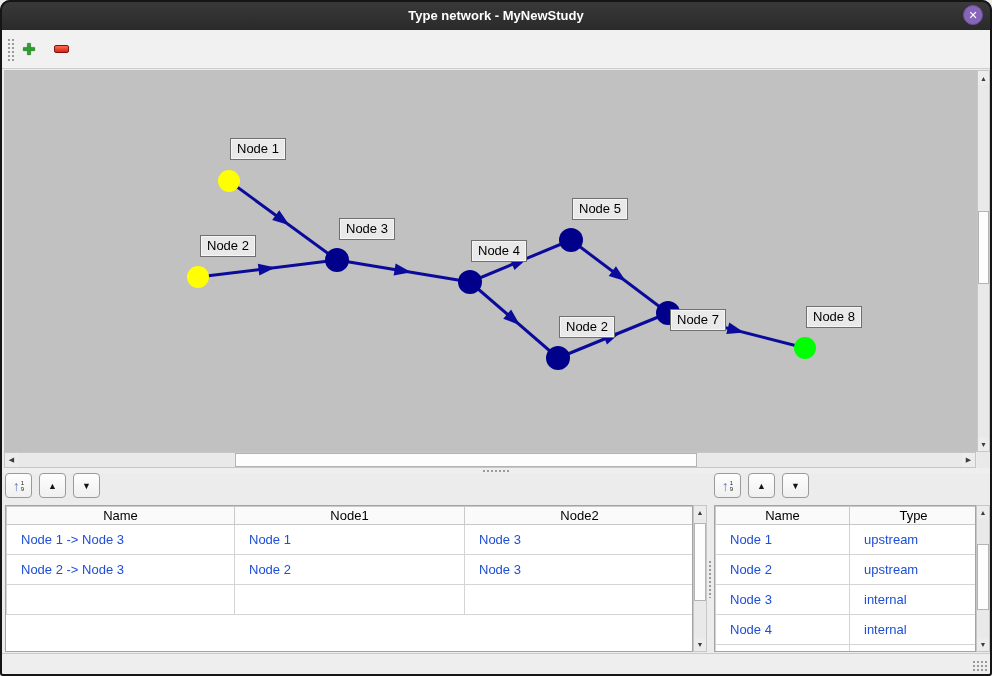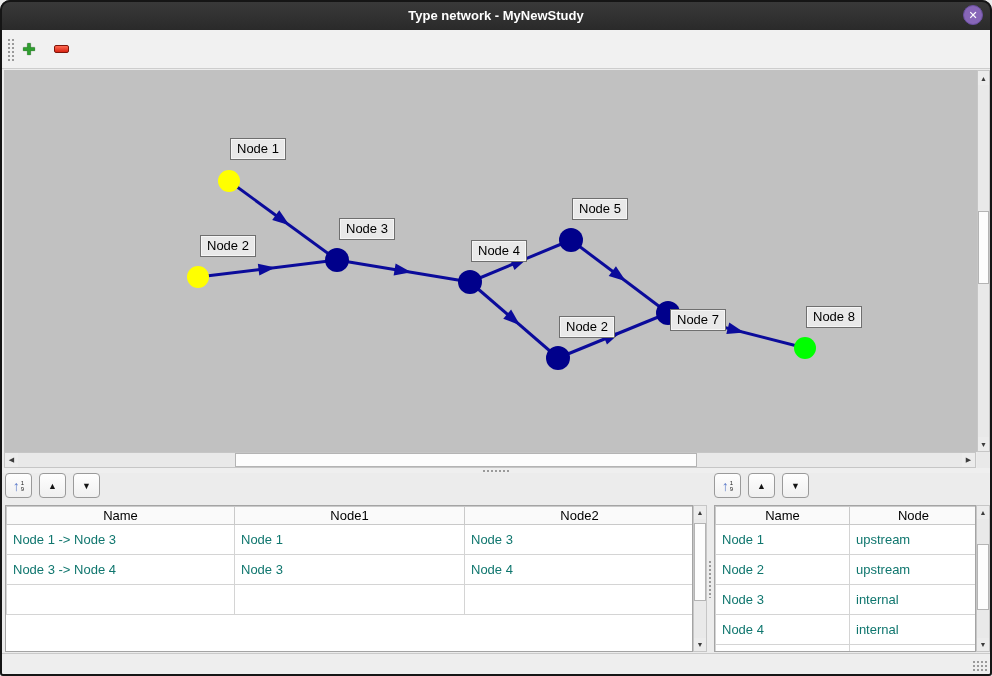--- a/index.html
+++ b/index.html
@@ -72,21 +72,21 @@
   }
   .sort-icon{display:flex;align-items:center;}
   .sort-arrow{font-size:14px;font-weight:bold;color:#5b79c9;line-height:14px;}
   .sort-digits{display:flex;flex-direction:column;font-size:6px;line-height:6px;color:#222;margin-left:1px;}
   
   .table-wrap{position:absolute;top:505px;height:147px;overflow:hidden;border:1px solid #a4a4a4;box-sizing:border-box;background:#fff;}
   .tw-left{left:5px;width:688px;}
   .tw-right{left:714px;width:262px;}
   table{border-collapse:collapse;table-layout:fixed;width:100%;font-size:13px;}
   th{height:17px;font-weight:normal;border:1px solid #c9c9c9;background:#fafafa;text-align:center;padding:0;color:#000;}
-  td{height:29px;border:1px solid #d4d4d4;padding:0 2px 0 6px;color:#0f766e;white-space:nowrap;overflow:hidden;background:#fff;}
+  td{height:29px;border:1px solid #d4d4d4;padding:0 2px 0 14px;color:#1d4ed8;white-space:nowrap;overflow:hidden;background:#fff;}
   .tscroll{top:505px;width:14px;height:147px;}
   .ts-left{left:693px;} .ts-right{left:976px;}
   .tscroll .up{left:0;top:0;width:12px;height:13px;}
   .tscroll .down{left:0;bottom:0;width:12px;height:13px;}
   .ts-left .sb-thumb{left:0;top:17px;width:12px;height:78px;}
   .ts-right .sb-thumb{left:0;top:38px;width:12px;height:66px;}
   .v-splitter{position:absolute;left:708px;top:560px;width:5px;height:38px;cursor:col-resize;}
   
   .statusbar{position:absolute;left:0;right:0;top:653px;height:23px;background:#eeeeee;border-top:1px solid #cacaca;}
   .resize-grip{position:absolute;right:5px;bottom:4px;width:15px;height:13px;cursor:nwse-resize;}
@@ -217,23 +217,23 @@
           <th>Node2</th>
         </tr>
       </thead>
       <tbody>
         <tr>
           <td>Node 1 -&gt; Node 3</td>
           <td>Node 1</td>
           <td>Node 3</td>
         </tr>
         <tr>
-          <td>Node 3 -&gt; Node 4</td>
+          <td>Node 2 -&gt; Node 3</td>
+          <td>Node 2</td>
           <td>Node 3</td>
-          <td>Node 4</td>
         </tr>
         <tr>
           <td></td>
           <td></td>
           <td></td>
         </tr>
       </tbody>
   </table>
 </div>
 <div class="sb tscroll ts-left">
@@ -246,21 +246,21 @@
 
 <div class="table-wrap tw-right">
   <table id="nodes-table">
     <colgroup>
         <col style="width:134px">
         <col style="width:128px">
       </colgroup>
     <thead>
         <tr>
           <th>Name</th>
-          <th>Node</th>
+          <th>Type</th>
         </tr>
       </thead>
       <tbody>
         <tr>
           <td>Node 1</td>
           <td>upstream</td>
         </tr>
         <tr>
           <td>Node 2</td>
           <td>upstream</td>

